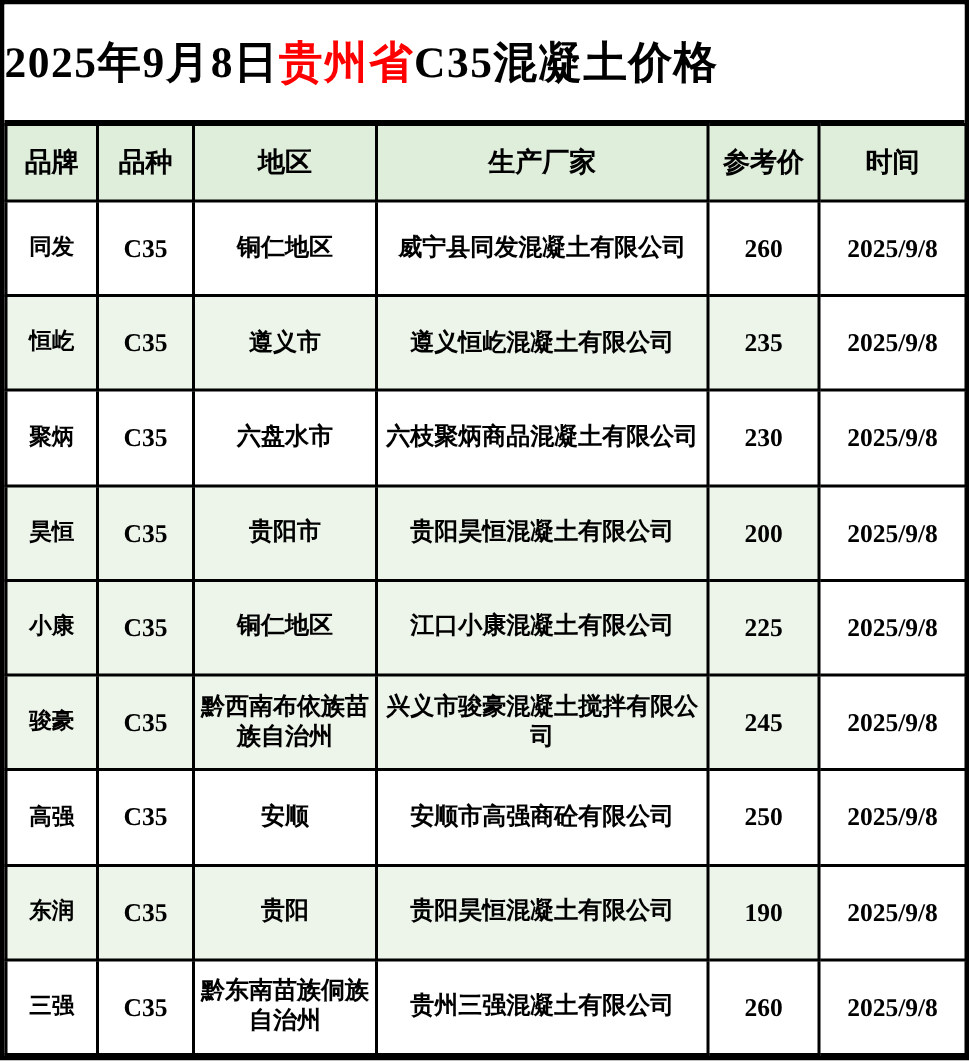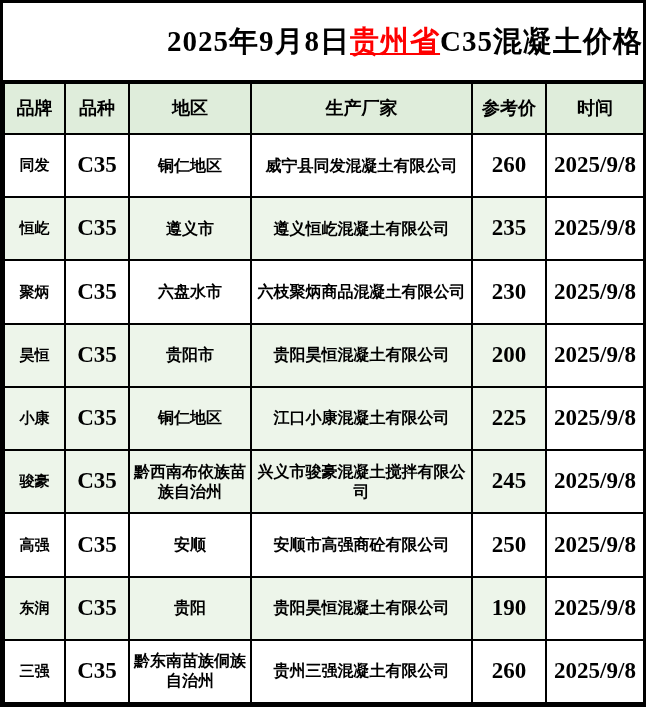--- a/index.html
+++ b/index.html
@@ -22,29 +22,29 @@
     border: 3px solid var(--border);
     background: #fff;
     display: flex;
     flex-direction: column;
   }
   .title-row {
     height: 79px;
     flex: 0 0 auto;
     display: flex;
     align-items: center;
-    justify-content: flex-end;
+    justify-content: flex-start;
     border-bottom: 2px solid var(--border);
     background: #ffffff;
     font-size: 29px;
     font-weight: bold;
     letter-spacing: 1px;
     white-space: nowrap;
   }
-  .title-row .hl { color: var(--highlight); text-decoration: underline; }
+  .title-row .hl { color: var(--highlight); }
   table {
     flex: 1 1 auto;
     width: 100%;
     border-collapse: collapse;
     table-layout: fixed;
   }
   th, td {
     border: 2px solid var(--border);
     text-align: center;
     vertical-align: middle;
@@ -54,21 +54,21 @@
     line-height: 1.25;
     word-break: break-all;
   }
   th {
     background: var(--header_bg);
     height: 51px;
     font-size: 18px;
   }
   td { height: 49px; font-size: 16px; }
   td.col-brand { font-size: 15px; }
-  td.col-grade, td.col-price, td.col-date { font-size: 23px; }
+  td.col-grade, td.col-price, td.col-date { font-size: 17px; }
   tr.band td { background: var(--band_bg); }
   tr.band td.col-date { background: #ffffff; }
   col.c-brand { width: 61px; }
   col.c-grade { width: 64px; }
   col.c-region { width: 122px; }
   col.c-maker { width: 221px; }
   col.c-price { width: 74px; }
   col.c-date { width: 98px; }
 </style>
 </head>

